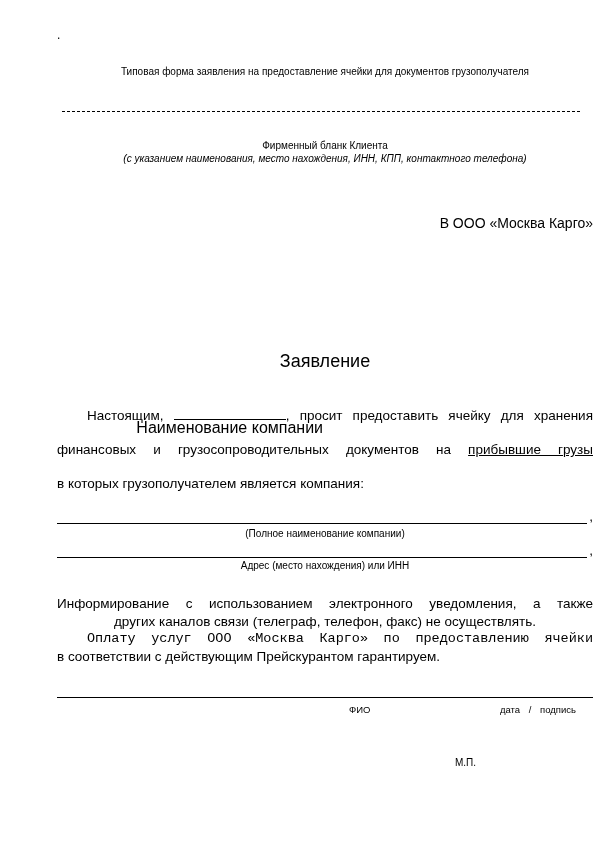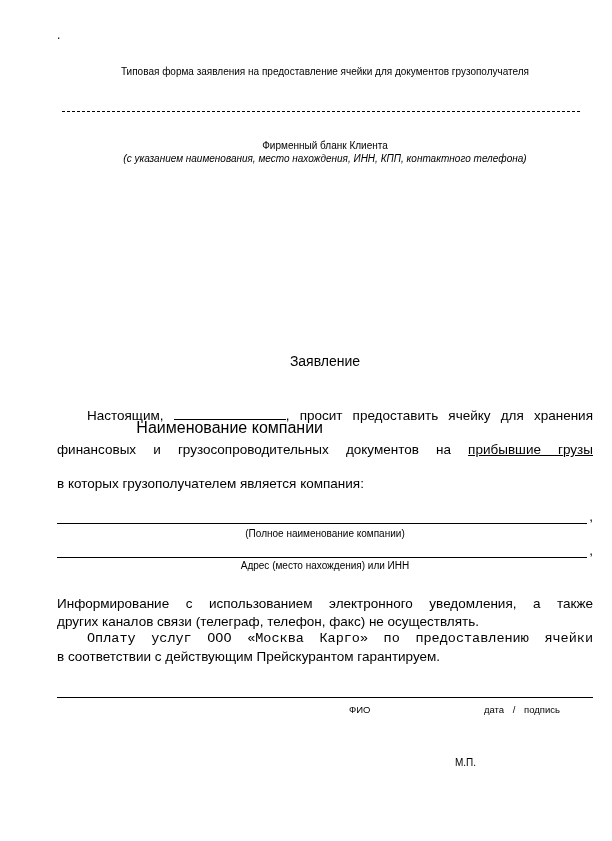--- a/index.html
+++ b/index.html
@@ -23,21 +23,21 @@
   .u { text-decoration: underline; }
   .stray-dot { left: 57px; top: 28px; font-size: 12px; }
   .doc-title { top: 66px; text-align: center; }
   .dashed-rule {
     left: 62px; top: 103px; width: 518px; height: 8px;
     border-bottom: 1px dashed #000000;
   }
   .letterhead-label { top: 140px; }
   .letterhead-note { top: 153px; }
   .addressee { top: 216px; font-size: 14px; }
-  .heading { top: 354px; font-size: 14px; }
+  .heading { top: 354px; font-size: 18px; }
   .line-a { top: 406px; padding-left: 30px; width: 506px; }
   .blank {
     display: inline-block;
     width: 112px;
     height: 13px;
     border-bottom: 1px solid #000000;
     position: relative;
     vertical-align: baseline;
   }
   .blank-caption {
@@ -59,48 +59,49 @@
   .fill-2 { top: 544px; }
   .fill-rule {
     flex: 1;
     height: 13px;
     border-bottom: 1.5px solid #000000;
     margin-right: 2px;
   }
   .fill-caption-1 { top: 528px; }
   .fill-caption-2 { top: 560px; }
   .p2-l1 { top: 596px; }
-  .p2-l2 { top: 614px; }
+  .p2-l2 { top: 614px; text-align: center; }
   .p3-l1 { top: 631px; padding-left: 30px; width: 506px; font-family: Liberation Mono, monospace; }
   .p3-l2 { top: 649px; }
   .sig-rule {
     left: 57px; top: 697px; width: 536px; height: 0;
     border-top: 1.5px solid #000000;
   }
   .sig-label { top: 704px; font-size: 9.5px; line-height: 11px; white-space: nowrap; }
   .sig-position { left: 57px; }
   .sig-fio { left: 349px; }
-  .sig-date { left: 484px; word-spacing: 6px; }
+  .sig-date { left: 500px; word-spacing: 6px; }
   .stamp { left: 455px; top: 757px; font-size: 10px; }
 </style>
 </head>
 <body>
 
 <div class="page">
 
   <span class="abs stray-dot">.</span>
 
   <div class="abs content center small doc-title">Типовая форма заявления на предоставление ячейки для документов грузополучателя</div>
 
   <div class="abs dashed-rule"></div>
 
   <div class="abs content center small letterhead-label">Фирменный бланк Клиента</div>
 
   <div class="abs content center small italic letterhead-note">(с указанием наименования, место нахождения, ИНН, КПП, контактного телефона)</div>
 
+  <div class="abs content right body-text addressee">В ООО «Москва Карго»</div>
 
   <div class="abs content center body-text heading">Заявление</div>
 
   <div class="abs content body-text just line-a">
     <span>Настоящим,</span>
     <span class="blank"><span class="blank-caption">Наименование компании</span></span><span>,</span>
     <span>просит предоставить ячейку для хранения</span>
   </div>
 
   <div class="abs content body-text line-c">в которых грузополучателем является компания:</div>

